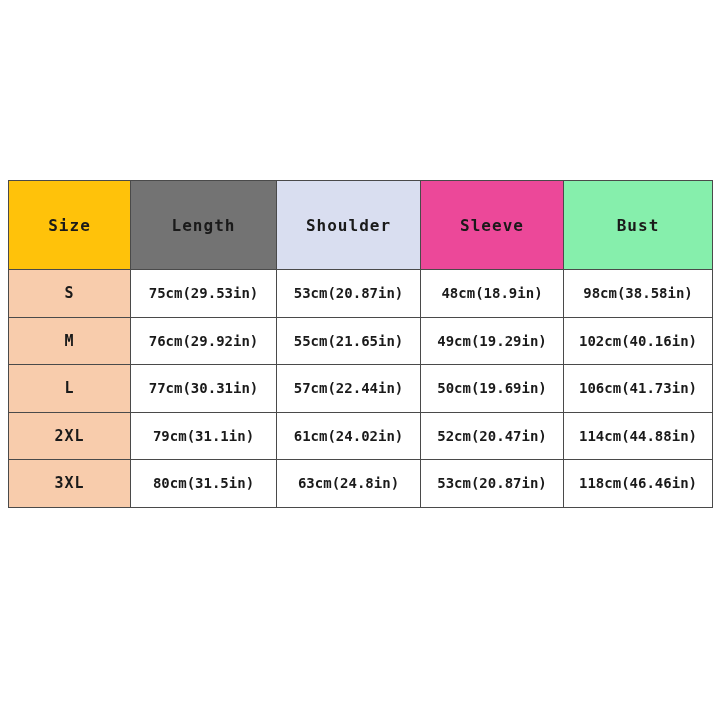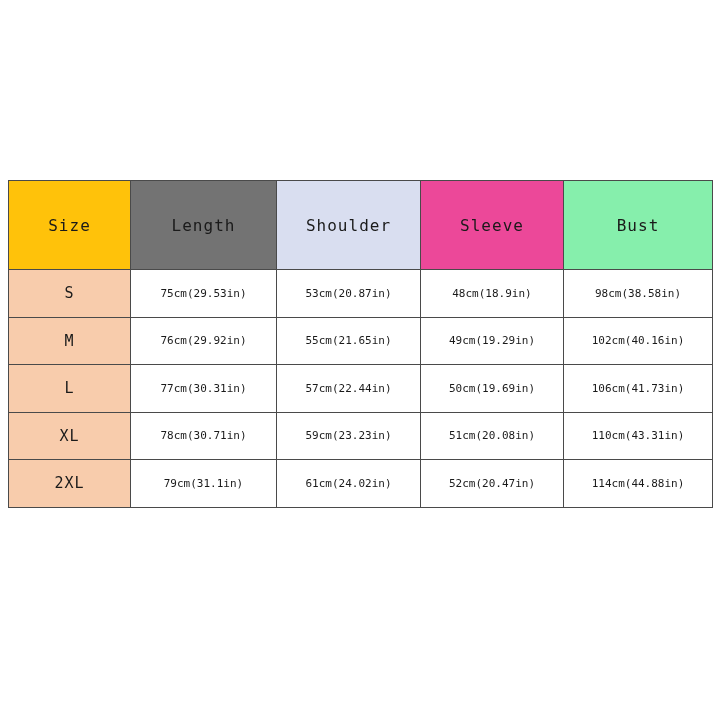--- a/index.html
+++ b/index.html
@@ -26,21 +26,21 @@
     table-layout: fixed;
     width: 704px;
     border: 1px solid #4a4a4a;
   }
 
   table.size-chart td {
     border: 1px solid #4a4a4a;
     text-align: center;
     vertical-align: middle;
     color: #1a1a1a;
-    font-weight: normal;
+    font-weight: bold;
     padding: 0 2px;
     overflow: hidden;
     white-space: nowrap;
   }
 
   
   col.c-size     { width: 122px; }
   col.c-length   { width: 146px; }
   col.c-shoulder { width: 144px; }
   col.c-sleeve   { width: 143px; }
@@ -54,21 +54,21 @@
   }
   td.h-size     { background: #FFC20A; color: #231a0a; }
   td.h-length   { background: #737373; }
   td.h-shoulder { background: #D9DEF0; }
   td.h-sleeve   { background: #ec4899; }
   td.h-bust     { background: #86efac; }
 
   
   tr.data-row td {
     height: 46.5px;
-    font-size: 11px;
+    font-size: 14px;
     background: #ffffff;
   }
   tr.data-row td.size-cell {
     background: #F8CCAC;
     font-size: 15px;
     letter-spacing: 1px;
   }
 </style>
 </head>
 <body>
@@ -108,31 +108,31 @@
       </tr>
 
       <tr class="data-row">
         <td class="size-cell">L</td>
         <td>77cm(30.31in)</td>
         <td>57cm(22.44in)</td>
         <td>50cm(19.69in)</td>
         <td>106cm(41.73in)</td>
       </tr>
 
-      <tr class="data-row">
-        <td class="size-cell">XL</td>
-        <td>78cm(30.71in)</td>
-        <td>59cm(23.23in)</td>
-        <td>51cm(20.08in)</td>
-        <td>110cm(43.31in)</td>
-      </tr>
 
       <tr class="data-row">
         <td class="size-cell">2XL</td>
         <td>79cm(31.1in)</td>
         <td>61cm(24.02in)</td>
         <td>52cm(20.47in)</td>
         <td>114cm(44.88in)</td>
       </tr>
 
+      <tr class="data-row">
+        <td class="size-cell">3XL</td>
+        <td>80cm(31.5in)</td>
+        <td>63cm(24.8in)</td>
+        <td>53cm(20.87in)</td>
+        <td>118cm(46.46in)</td>
+      </tr>
     </tbody>
   </table>
 </div>
 
 </body></html>

